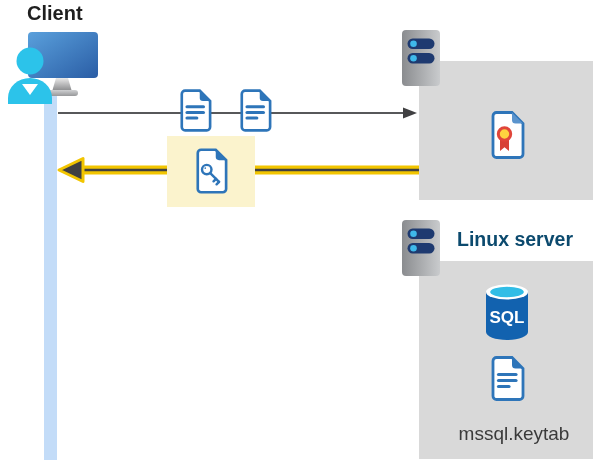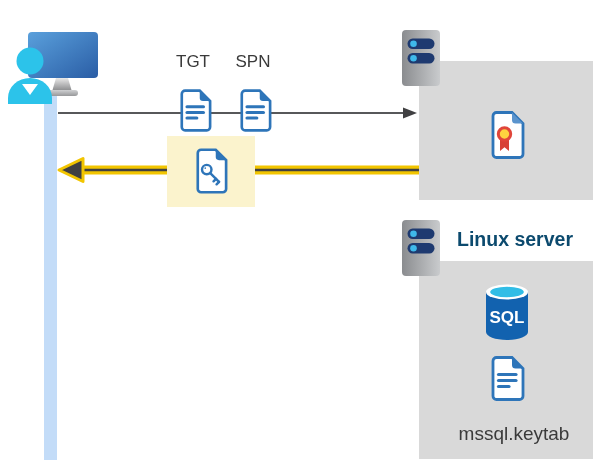--- a/index.html
+++ b/index.html
@@ -163,18 +163,17 @@
   <svg class="abs file-icon" viewBox="0 0 36 46">
     <path d="M4 5.5 A3.5 3.5 0 0 1 7.5 2 H23 L34 13 V40.5 A3.5 3.5 0 0 1 30.5 44 H7.5 A3.5 3.5 0 0 1 4 40.5 Z" fill="#ffffff" stroke="#2e75b9" stroke-width="2.8"></path>
     <path d="M23 2 v7.5 a3.5 3.5 0 0 0 3.5 3.5 H34 Z" fill="#2e75b9"></path>
     <g stroke="#2e75b9" stroke-width="3.2" stroke-linecap="round">
       <line x1="9.5" y1="19" x2="27" y2="19"></line>
       <line x1="9.5" y1="25" x2="27" y2="25"></line>
       <line x1="9.5" y1="31" x2="20" y2="31"></line>
     </g>
   </svg>
 
-  <div class="abs ticket-label tgt-label">TGT</div>
-  <div class="abs ticket-label spn-label">SPN</div>
+  <div class="abs heading client-label">Client</div>
   <div class="abs heading linux-label">Linux server</div>
   <div class="abs keytab-label">mssql.keytab</div>
 
 </div>
 
 </body></html>

